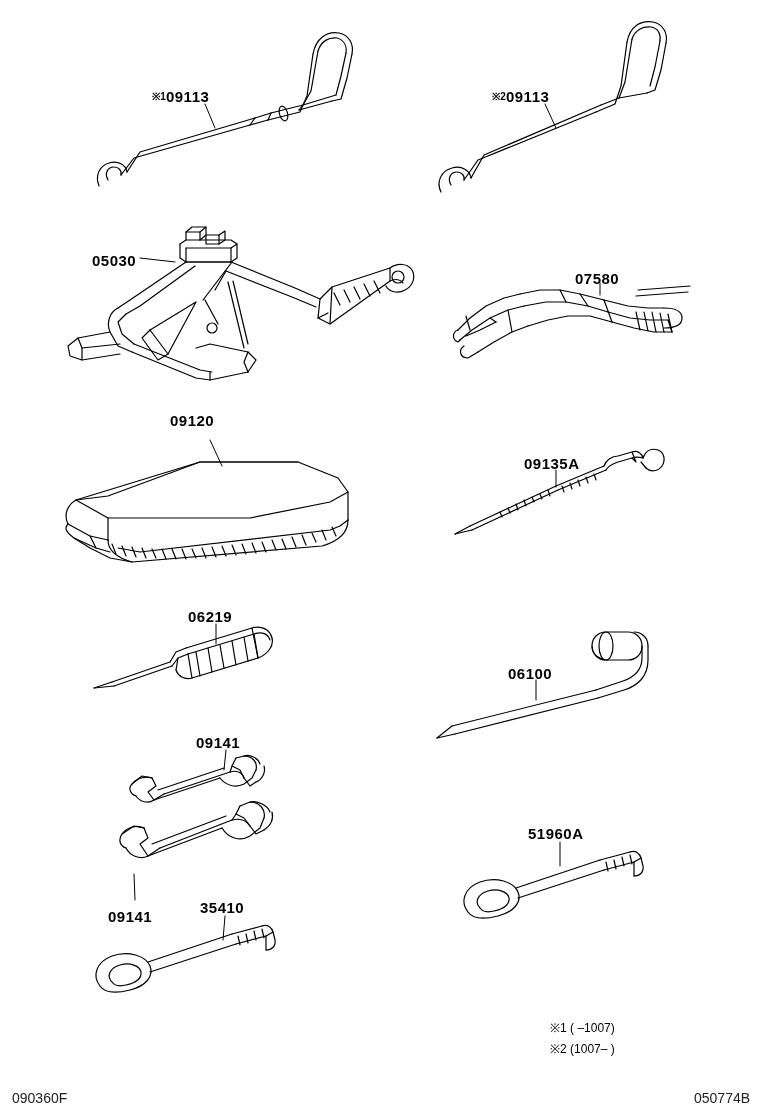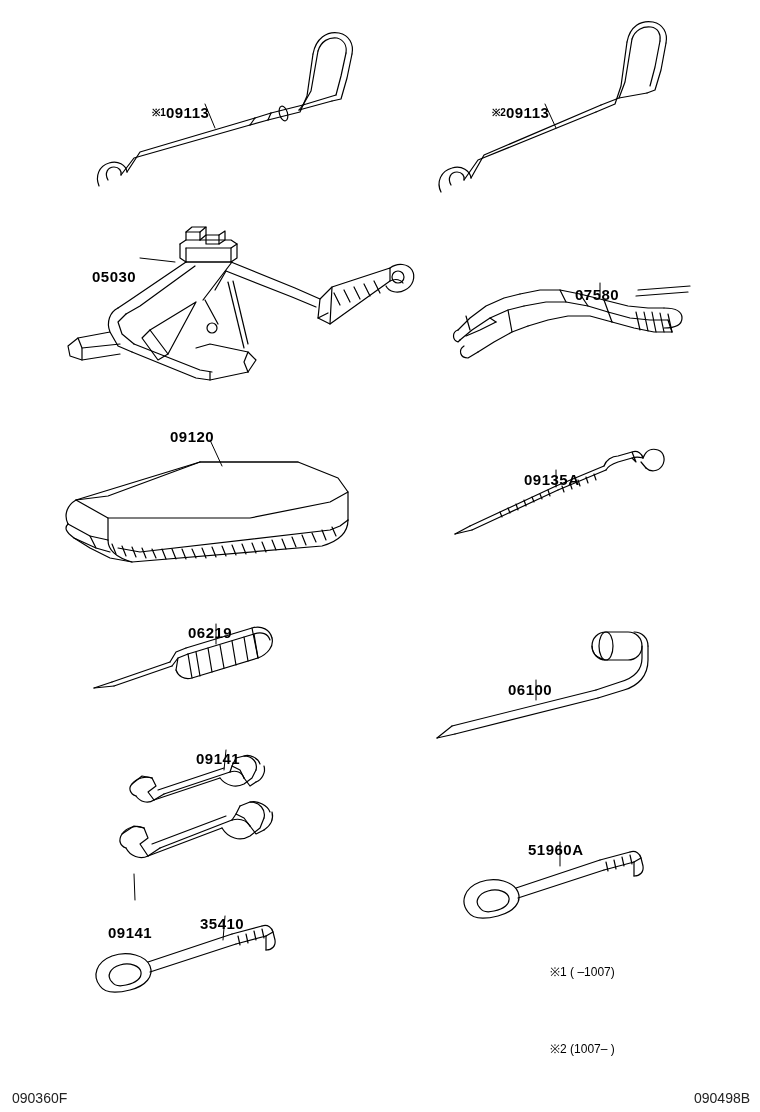--- a/index.html
+++ b/index.html
@@ -14,21 +14,20 @@
   #diagram{position:absolute;inset:0;}
   svg.layer{position:absolute;left:0;top:0;width:760px;height:1112px;}
   .lbl{
     position:absolute;
     font-family:"Liberation Sans", sans-serif;
     font-size:15px;
     font-weight:bold;
     letter-spacing:0.5px;
     white-space:nowrap;
     color:#000;
-    margin-top:16px;
   }
   .lbl .mark{
     font-size:10px;
     font-weight:bold;
     vertical-align:2px;
     letter-spacing:0;
   }
   .note{
     position:absolute;
     font-family:"Liberation Sans", sans-serif;
@@ -316,19 +315,19 @@
   <div class="lbl" style="left:575px;top:270px;">07580</div>
   <div class="lbl" style="left:170px;top:412px;">09120</div>
   <div class="lbl" style="left:524px;top:455px;">09135A</div>
   <div class="lbl" style="left:188px;top:608px;">06219</div>
   <div class="lbl" style="left:508px;top:665px;">06100</div>
   <div class="lbl" style="left:196px;top:734px;">09141</div>
   <div class="lbl" style="left:108px;top:908px;">09141</div>
   <div class="lbl" style="left:528px;top:825px;">51960A</div>
   <div class="lbl" style="left:200px;top:899px;">35410</div>
 
-  <div class="note" style="left:550px;top:963px;">※1 (    –1007)</div>
+  <div class="note" style="left:550px;top:1019px;">※1 (    –1007)</div>
   <div class="note" style="left:550px;top:1040px;">※2 (1007–    )</div>
 
   <div class="corner" style="left:12px;top:1090px;">090360F</div>
-  <div class="corner" style="left:694px;top:1090px;">090498B</div>
+  <div class="corner" style="left:694px;top:1090px;">050774B</div>
 
 </div>
 
 </body></html>

